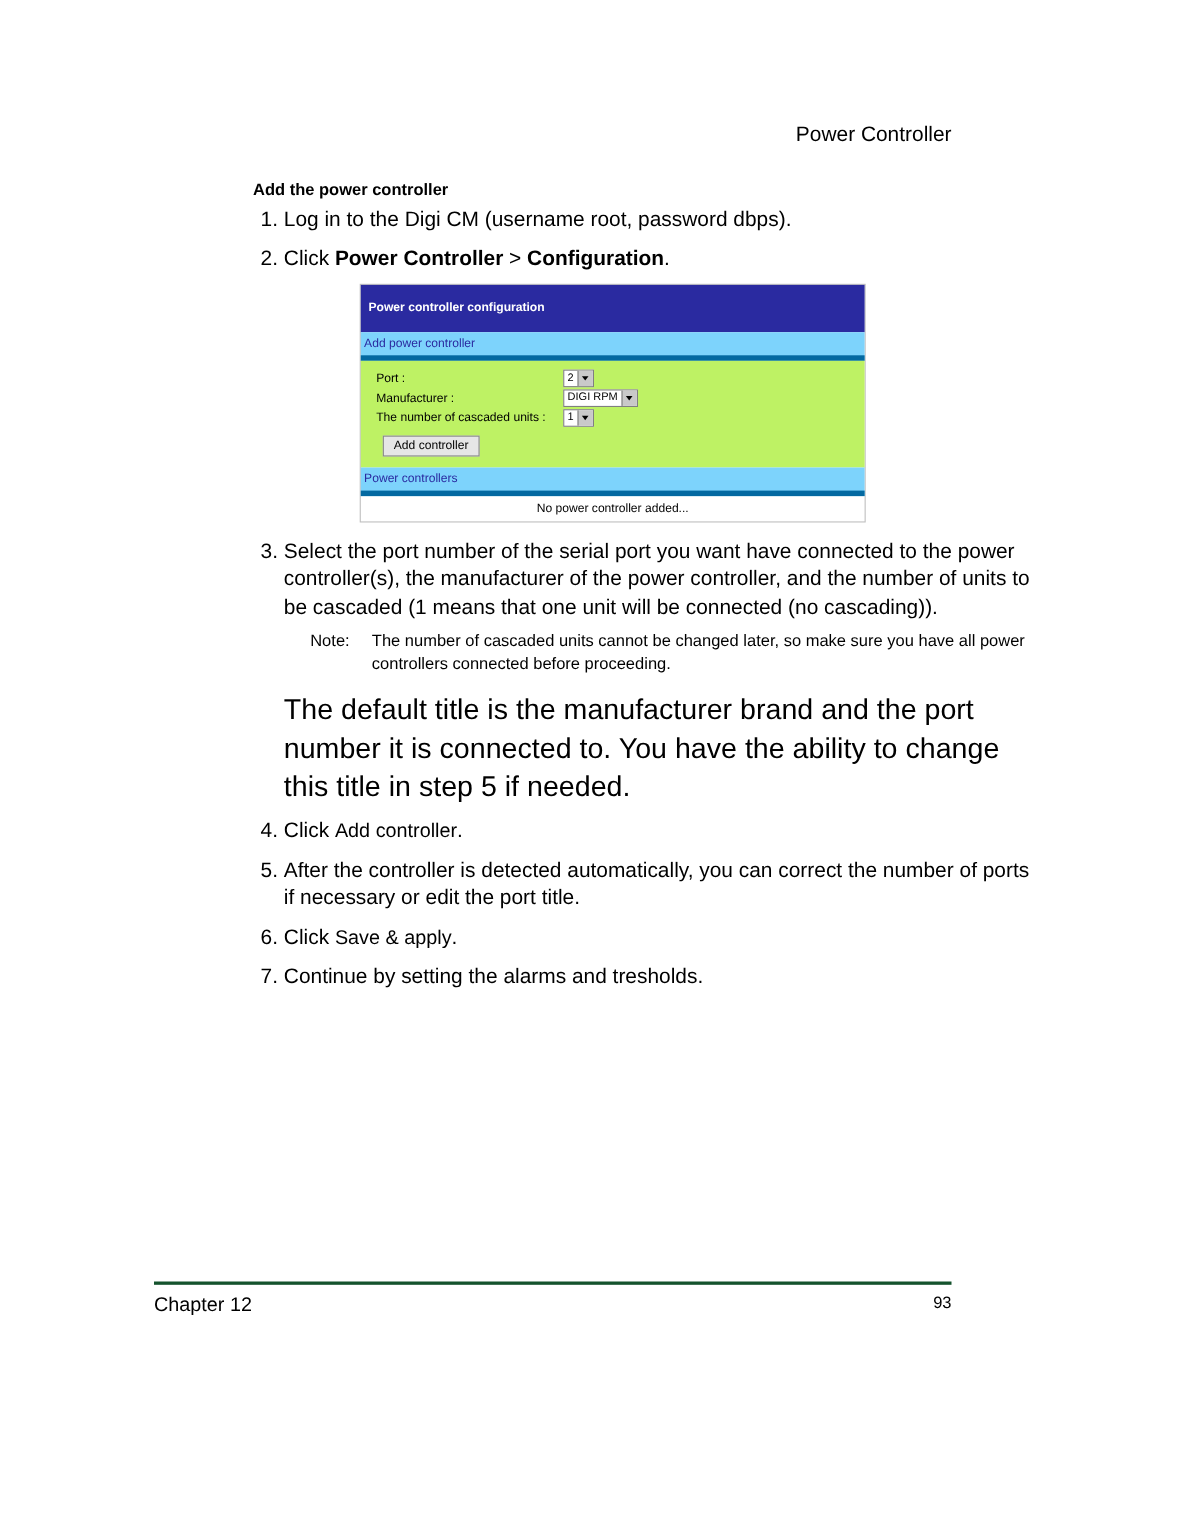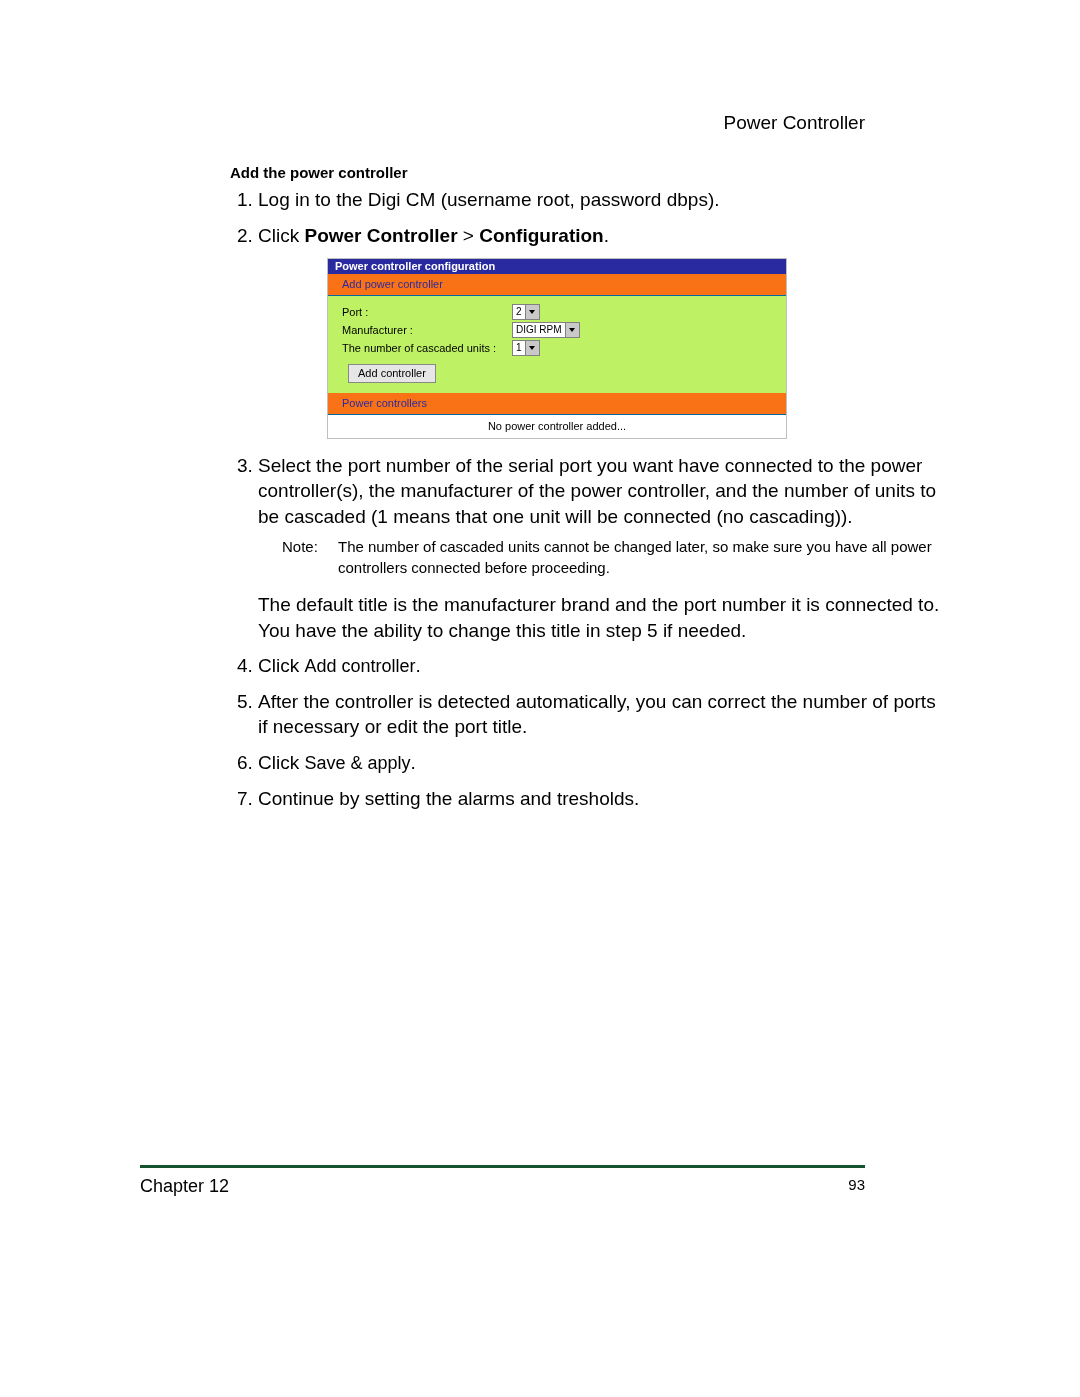--- a/index.html
+++ b/index.html
@@ -41,28 +41,28 @@
     width: 460px;
     margin: 10px 0 14px 69px;
     border: 1px solid #bfbfbf;
     font-size: 11px;
     color: #000;
   }
   .ss-titlebar {
     background: #2a2aa0;
     color: #fff;
     font-weight: bold;
-    padding: 0 7px;
+    padding: 14px 7px;
     font-size: 11px;
   }
   .ss-secthead {
-    background: #f97316;
+    background: #7dd3fc;
     color: #2a2aa0;
-    padding: 3px 14px;
-    border-bottom: 1px solid #0369a1;
+    padding: 3px 3px;
+    border-bottom: 5px solid #0369a1;
   }
   .ss-body {
     background: #bef264;
     padding: 6px 14px 10px 14px;
   }
   .ss-row {
     display: flex;
     align-items: center;
     margin: 2px 0;
   }
@@ -123,21 +123,21 @@
     margin: 8px 0 14px 24px;
   }
   .note-label {
     width: 56px;
     flex-shrink: 0;
   }
   .note-text {
     flex: 1;
   }
   .para-after {
-    font-size: 19px;
+    font-size: 26px;
     margin: 0 0 10px 0;
   }
   .footer {
     position: absolute;
     left: 140px;
     right: 215px;
     bottom: 200px;
     border-top: 3px solid #14532d;
     padding-top: 8px;
     display: flex;

